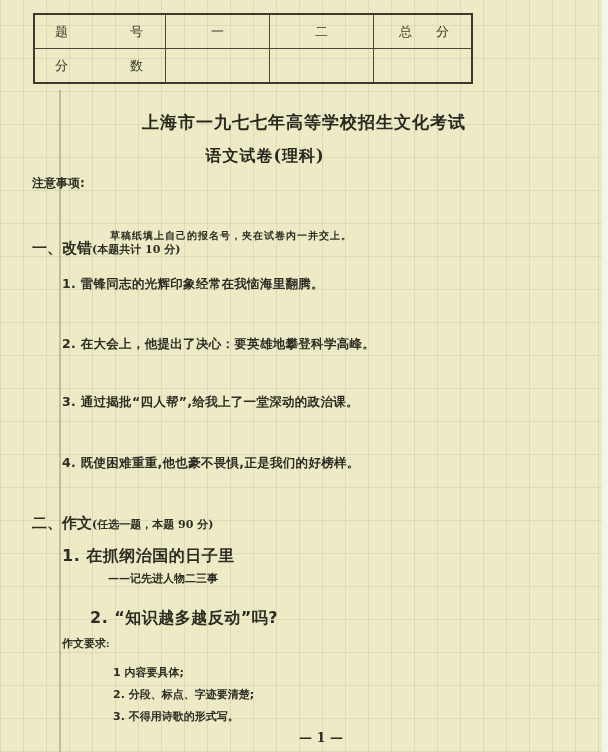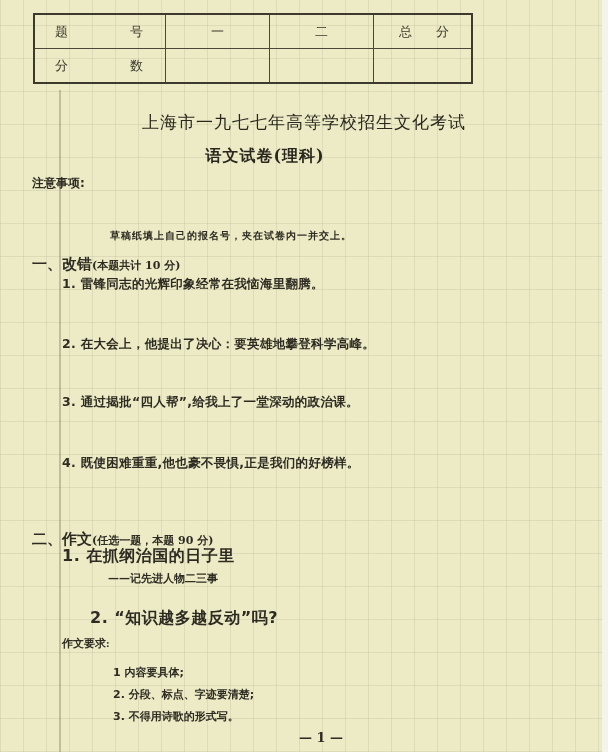--- a/index.html
+++ b/index.html
@@ -61,21 +61,21 @@
       justify-content: space-between;
       padding: 0 22px 0 25px;
     }
 
     .title-main {
       position: absolute;
       left: 0; width: 608px;
       top: 111px;
       text-align: center;
       font-size: 17px;
-      font-weight: normal;
+      font-weight: bold;
       letter-spacing: 1px;
       color: #2a281e;
     }
     .title-sub {
       position: absolute;
       left: 0; width: 524px;
       top: 146px;
       text-align: center;
       font-size: 16px;
       font-weight: bold;
@@ -99,21 +99,20 @@
       letter-spacing: 1px;
       margin-top: 20px;
     }
     .section-heading {
       position: absolute;
       left: 32px;
       font-size: 15px;
       font-weight: bold;
       font-family: "DejaVu Sans", sans-serif;
       white-space: nowrap;
-      margin-top: 16px;
     }
     .section-heading .note {
       font-size: 11px;
       font-weight: bold;
       font-family: "DejaVu Serif", serif;
     }
     .item {
       position: absolute;
       left: 62px;
       font-size: 12.5px;

